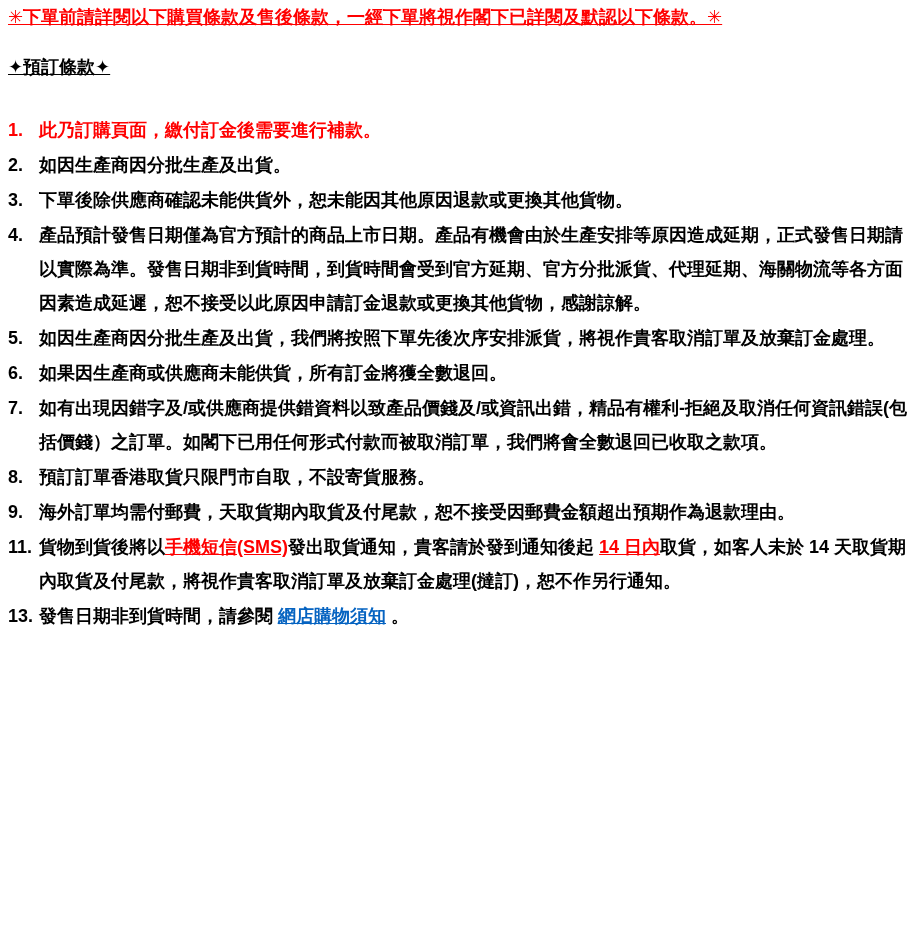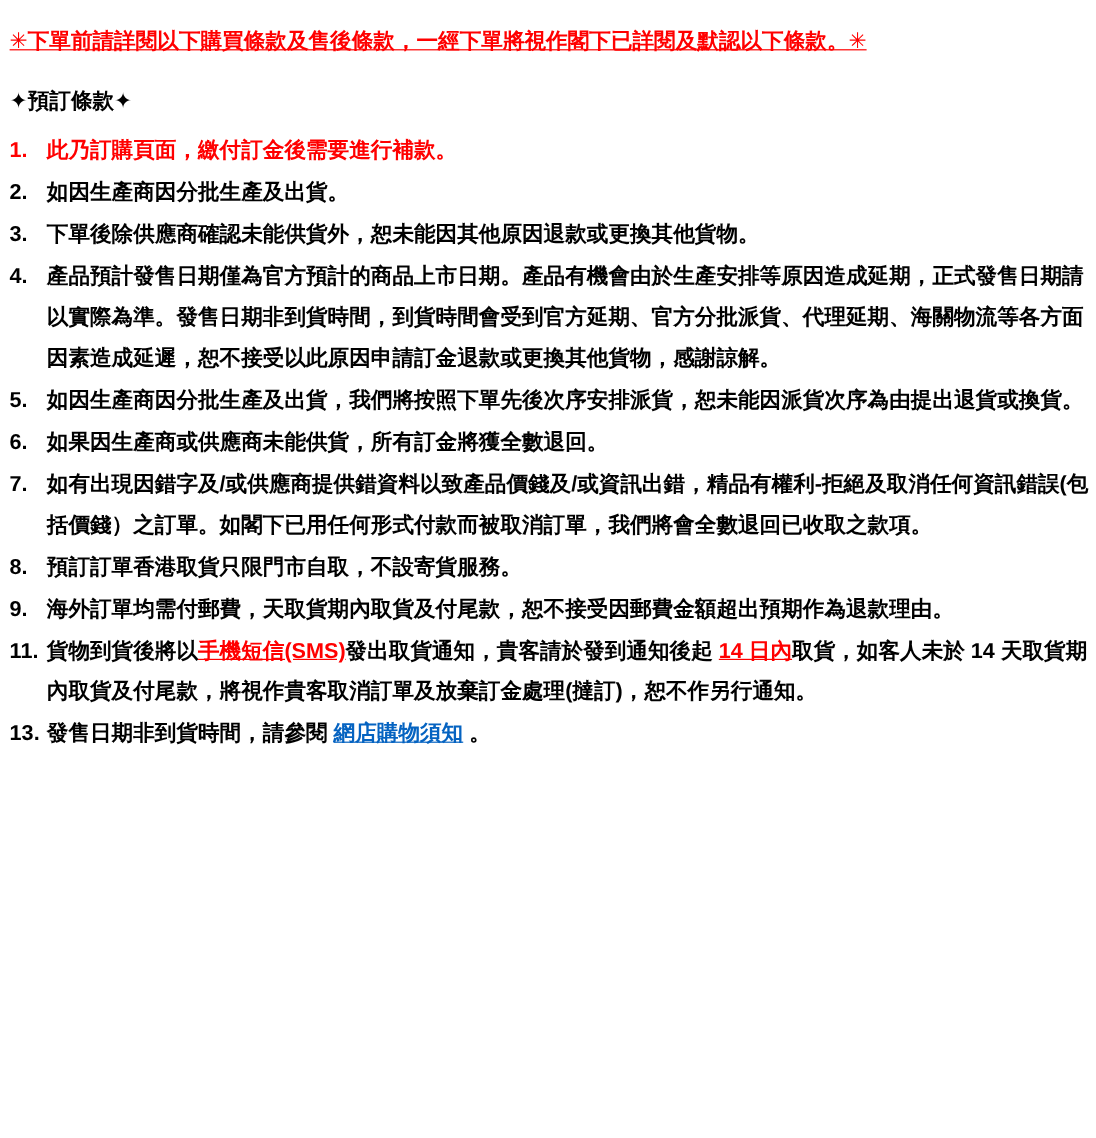--- a/index.html
+++ b/index.html
@@ -6,34 +6,35 @@
   html, body {
     width: 913px; height: 948px;
     background: #ffffff;
     overflow: hidden;
     font-family: "Liberation Sans", "DejaVu Sans", sans-serif;
     font-weight: bold;
     color: #000000;
   }
   .page {
     width: 913px; height: 800px;
-    padding: 21px 6px 0 8px;
+    padding: 4px 6px 0 8px;
   }
   .warning {
     color: var(--red, #ff0000);
     text-decoration: underline;
     font-size: 18px;
     line-height: 26px;
     margin-bottom: 24px;
   }
   .section-title {
     color: #000000;
+    text-decoration: underline;
     font-size: 18px;
     line-height: 26px;
-    margin-bottom: 11px;
+    margin-bottom: 33px;
   }
   ol.terms { list-style: none; }
   .term-item {
     display: flex;
     font-size: 18px;
     line-height: 34px;
     margin-bottom: 1px;
   }
   .num {
     flex: 0 0 auto;
@@ -74,21 +75,21 @@
       <li class="term-item">
         <span class="num">3.</span>
         <span class="text"><span class="part normal">下單後除供應商確認未能供貨外，恕未能因其他原因退款或更換其他貨物。</span></span>
       </li>
       <li class="term-item">
         <span class="num">4.</span>
         <span class="text"><span class="part normal">產品預計發售日期僅為官方預計的商品上市日期。產品有機會由於生產安排等原因造成延期，正式發售日期請以實際為準。發售日期非到貨時間，到貨時間會受到官方延期、官方分批派貨、代理延期、海關物流等各方面因素造成延遲，恕不接受以此原因申請訂金退款或更換其他貨物，感謝諒解。</span></span>
       </li>
       <li class="term-item">
         <span class="num">5.</span>
-        <span class="text"><span class="part normal">如因生產商因分批生產及出貨，我們將按照下單先後次序安排派貨，恕未能因派貨次序為由提出退貨或換貨。</span></span>
+        <span class="text"><span class="part normal">如因生產商因分批生產及出貨，我們將按照下單先後次序安排派貨，將視作貴客取消訂單及放棄訂金處理。</span></span>
       </li>
       <li class="term-item">
         <span class="num">6.</span>
         <span class="text"><span class="part normal">如果因生產商或供應商未能供貨，所有訂金將獲全數退回。</span></span>
       </li>
       <li class="term-item">
         <span class="num">7.</span>
         <span class="text"><span class="part normal">如有出現因錯字及/或供應商提供錯資料以致產品價錢及/或資訊出錯，精品有權利-拒絕及取消任何資訊錯誤(包括價錢）之訂單。如閣下已用任何形式付款而被取消訂單，我們將會全數退回已收取之款項。</span></span>
       </li>
       <li class="term-item">

